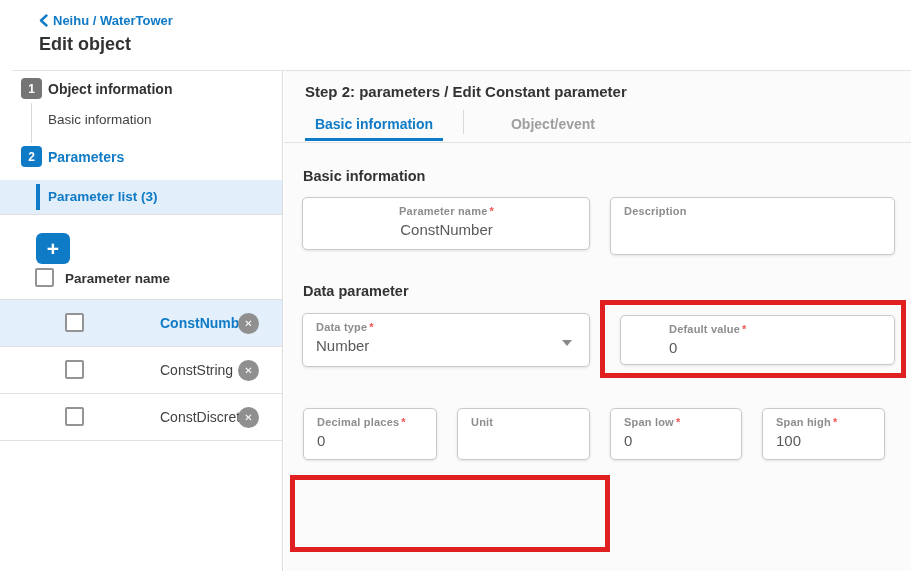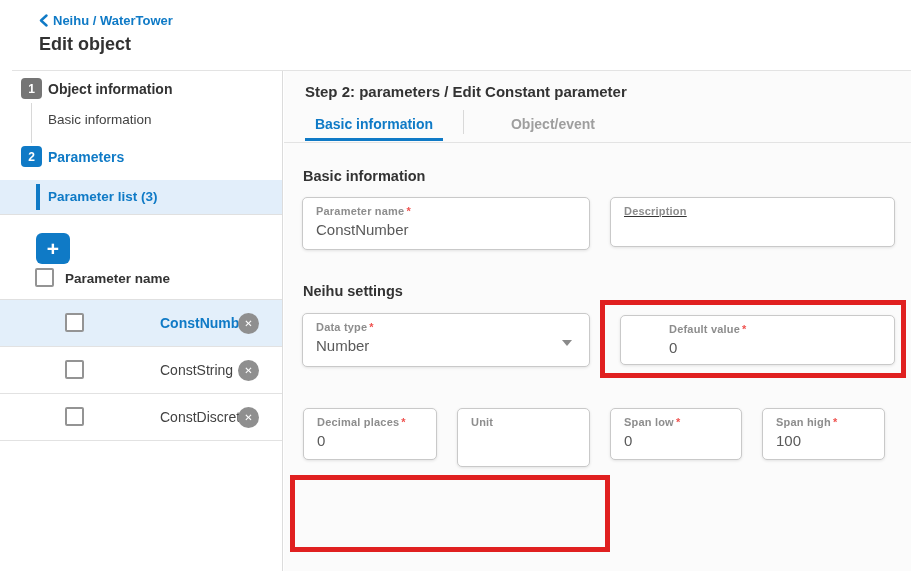--- a/index.html
+++ b/index.html
@@ -64,26 +64,26 @@
   .tabs-divider { position:absolute; left:0; right:0; top:74px; height:1px; background:#e3e3e3; }
   .section-heading { position:absolute; left:19px; font-size:14.5px; font-weight:bold; color:#333; }
   .h-basic { top:100px; } .h-data { top:215px; }
 
   .field { position:absolute; background:#fff; border:1px solid #c9c9c9; border-radius:5px;
     padding:7px 12px 0 13px; box-shadow:0 1px 3px rgba(0,0,0,0.10); cursor:text; }
   .flabel { font-size:11px; font-weight:bold; color:#8d8d8d; letter-spacing:0.2px; }
   .req { color:#ef5350; margin-left:2px; }
   .fvalue { font-size:15px; color:#5a5a5a; margin-top:4px; white-space:nowrap; }
 
-  .f-pname  { left:18px;  top:129px; width:288px; height:53px; }
-  .f-desc   { left:326px; top:129px; width:285px; height:50px;text-decoration:underline; }
+  .f-pname  { left:18px;  top:129px; width:288px; height:53px;text-align:center; }
+  .f-desc   { left:326px; top:129px; width:285px; height:58px; }
   .f-dtype  { left:18px;  top:245px; width:288px; height:54px; cursor:pointer; }
   .f-defval { left:336px; top:247px; width:275px; height:50px;padding-left:48px; }
   .f-dec    { left:19px;  top:340px; width:134px; height:52px; }
-  .f-unit   { left:173px; top:340px; width:133px; height:59px; }
+  .f-unit   { left:173px; top:340px; width:133px; height:52px; }
   .f-slow   { left:326px; top:340px; width:132px; height:52px; }
   .f-shigh  { left:478px; top:340px; width:123px; height:52px; }
   .f-reload { left:21px;  top:425px; width:283px; height:49px; cursor:default; }
 
   .dd-arrow { position:absolute; right:17px; top:26px; width:0; height:0;
     border-left:5px solid transparent; border-right:5px solid transparent; border-top:6px solid #8a8a8a; }
 
   .radio-row { display:flex; align-items:center; margin-top:3px; }
   .radio { width:20px; height:20px; border-radius:50%; border:2px solid #757575; background:#fff;
     cursor:pointer; flex:0 0 20px; }
@@ -171,21 +171,21 @@
 
   <div class="field f-pname">
     <div class="flabel"><span>Parameter name</span><span class="req">*</span></div>
     <div class="fvalue">ConstNumber</div>
   </div>
   <div class="field f-desc">
     <div class="flabel"><span>Description</span></div>
     <div class="fvalue"></div>
   </div>
 
-  <div class="section-heading h-data">Neihu settings</div>
+  <div class="section-heading h-data">Data parameter</div>
 
   <div class="field f-dtype">
     <div class="flabel"><span>Data type</span><span class="req">*</span></div>
     <div class="fvalue">Number</div>
     <span class="dd-arrow"></span>
   </div>
   <div class="field f-defval">
     <div class="flabel"><span>Default value</span><span class="req">*</span></div>
     <div class="fvalue">0</div>
   </div>

